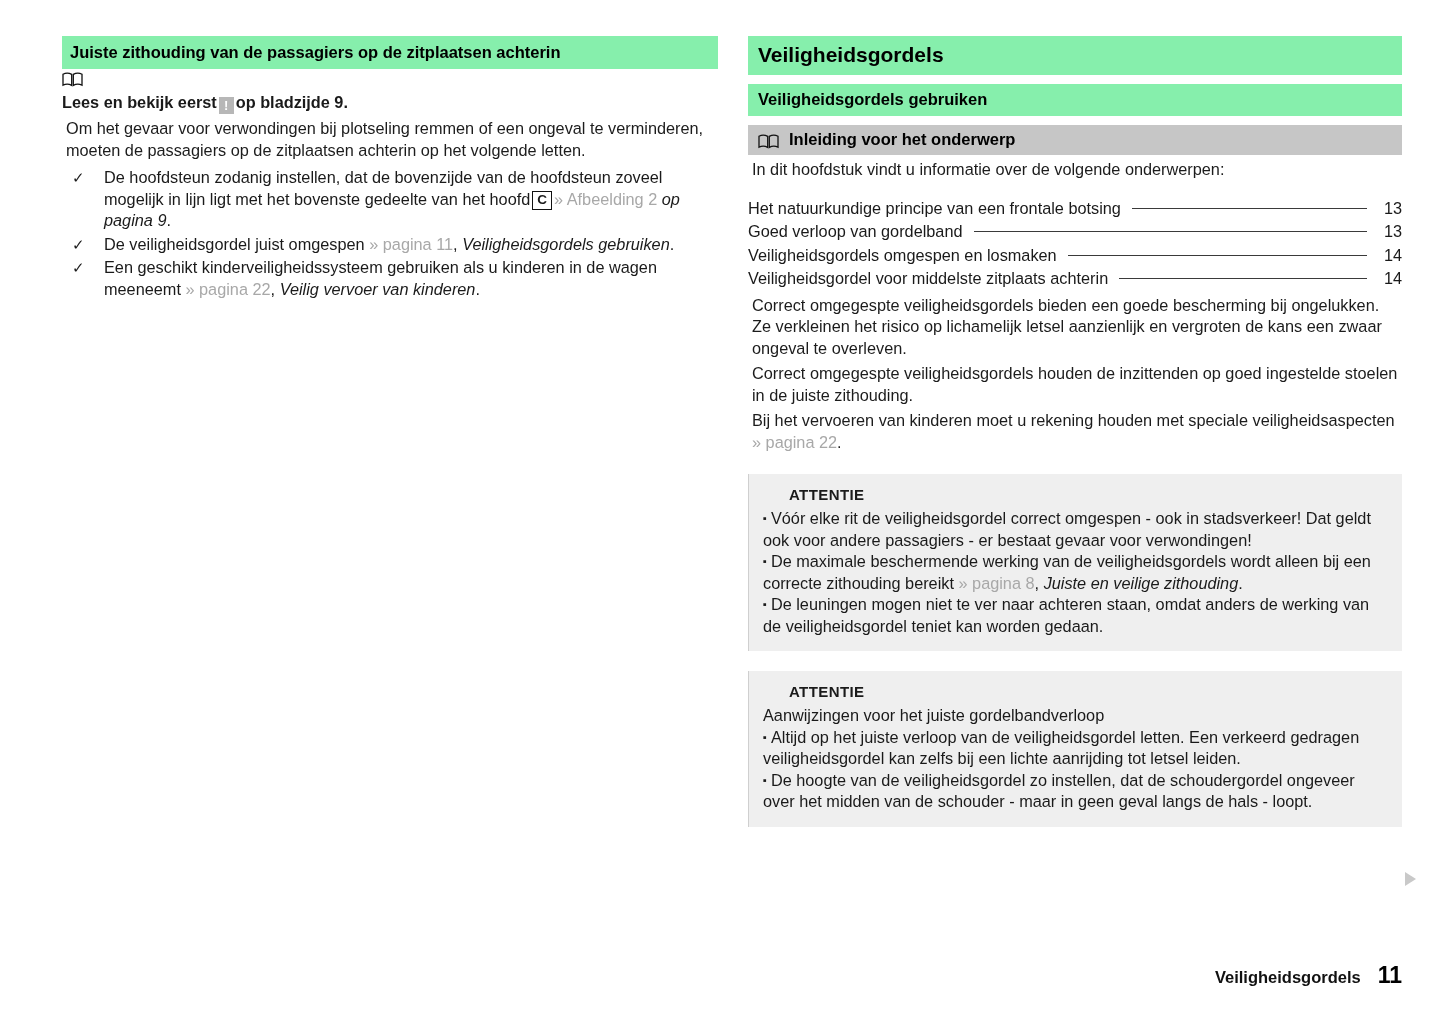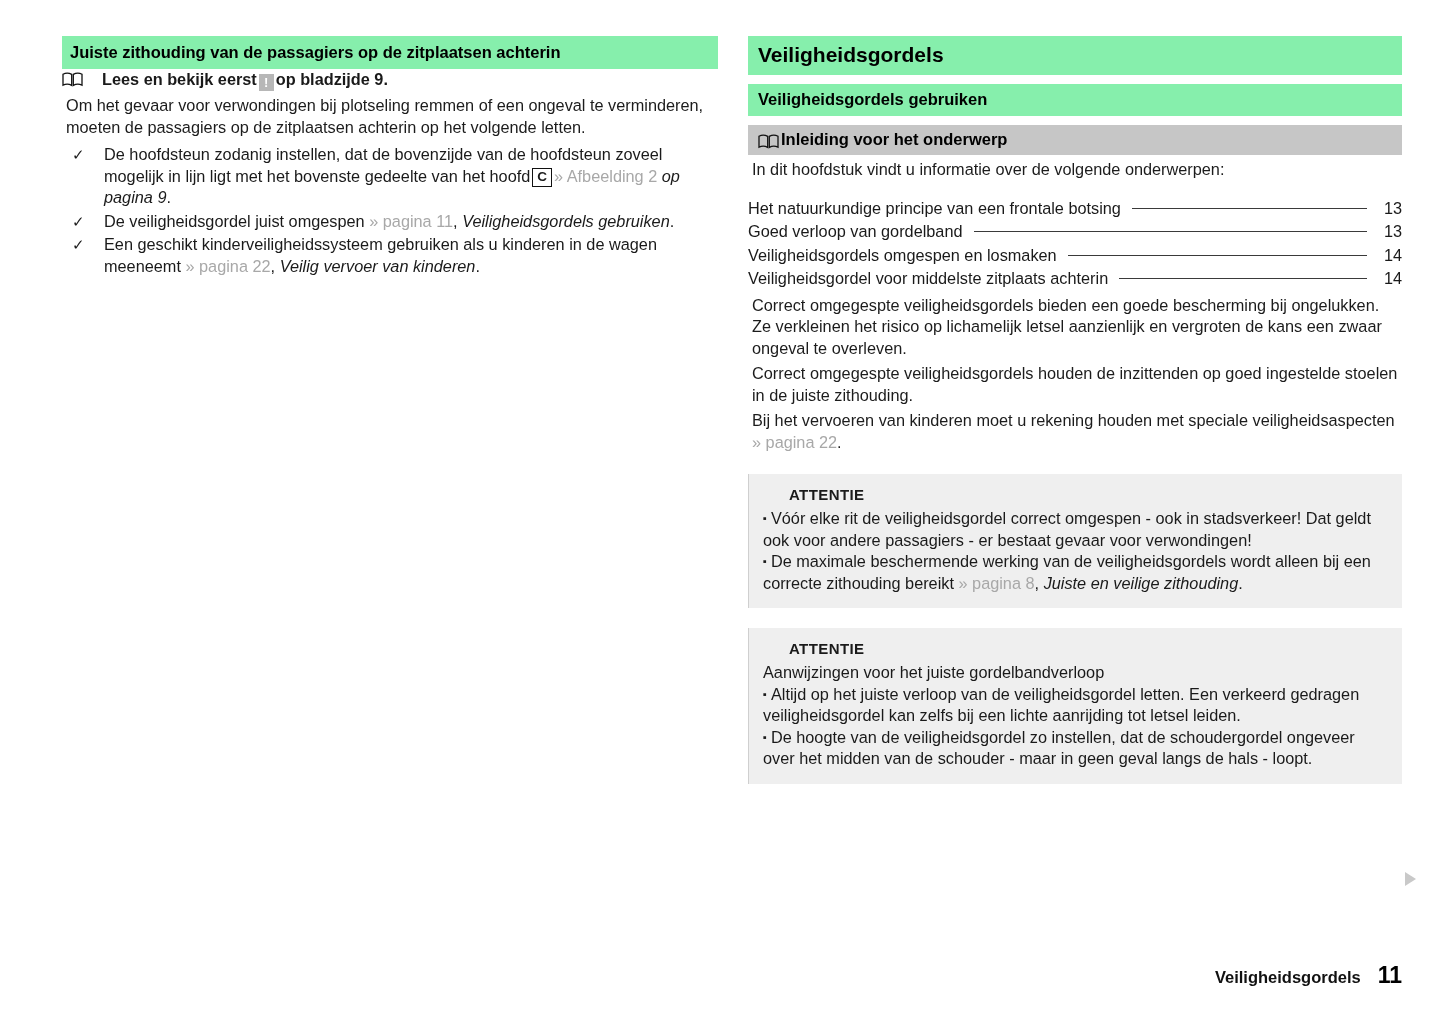--- a/index.html
+++ b/index.html
@@ -49,21 +49,21 @@
     line-height: 17px;
     padding: 7px 10px 8px 10px;
   }
   .bar-topic {
     background: #c6c6c6;
     font-size: 16.5px;
     line-height: 17px;
     padding: 6px 10px 7px 10px;
     display: flex;
     align-items: center;
-    gap: 2px;
+    gap: 10px;
   }
   .bar-h2 {
     font-size: 16.5px;
     line-height: 18px;
     padding: 7px 8px 8px 8px;
   }
   
   p.body, .body {
     font-size: 16.3px;
     line-height: 21.5px;
@@ -72,22 +72,23 @@
   }
   .gap-18 { margin-top: 18px; }
   .gap-14 { margin-top: 14px; }
 
   .lead {
     font-size: 16.3px;
     line-height: 21px;
     font-weight: bold;
     display: flex;
     align-items: baseline;
-    gap: 19px;
+    gap: 8px;
     margin: 0;
+    flex-direction: column;
   }
   .lead .tail { font-weight: bold; }
 
   .ref {
     color: #a8a8a8;
   }
   .ital {
     font-style: italic;
   }
   
@@ -329,20 +330,23 @@
       <p>
         <span class="sq">▪</span><span>Vóór elke rit de veiligheidsgordel correct omgespen - ook in stadsverkeer! Dat geldt ook voor andere passagiers - er bestaat gevaar voor verwondingen!</span>
       </p>
 
       <p>
         <span class="sq">▪</span><span>De maximale beschermende werking van de veiligheidsgordels wordt alleen bij een correcte zithouding bereikt</span>
         <span class="ref">» pagina 8</span><span>,</span>
         <span class="ital">Juiste en veilige zithouding</span><span>.</span>
       </p>
 
+      <p>
+        <span class="sq">▪</span><span>De leuningen mogen niet te ver naar achteren staan, omdat anders de werking van de veiligheidsgordel teniet kan worden gedaan.</span>
+      </p>
     </div>
 
     <div class="attn" style="margin-top:20px;">
       <div class="attn-title">ATTENTIE</div>
 
       <p>Aanwijzingen voor het juiste gordelbandverloop</p>
 
       <p>
         <span class="sq">▪</span><span>Altijd op het juiste verloop van de veiligheidsgordel letten. Een verkeerd gedragen veiligheidsgordel kan zelfs bij een lichte aanrijding tot letsel leiden.</span>
       </p>

